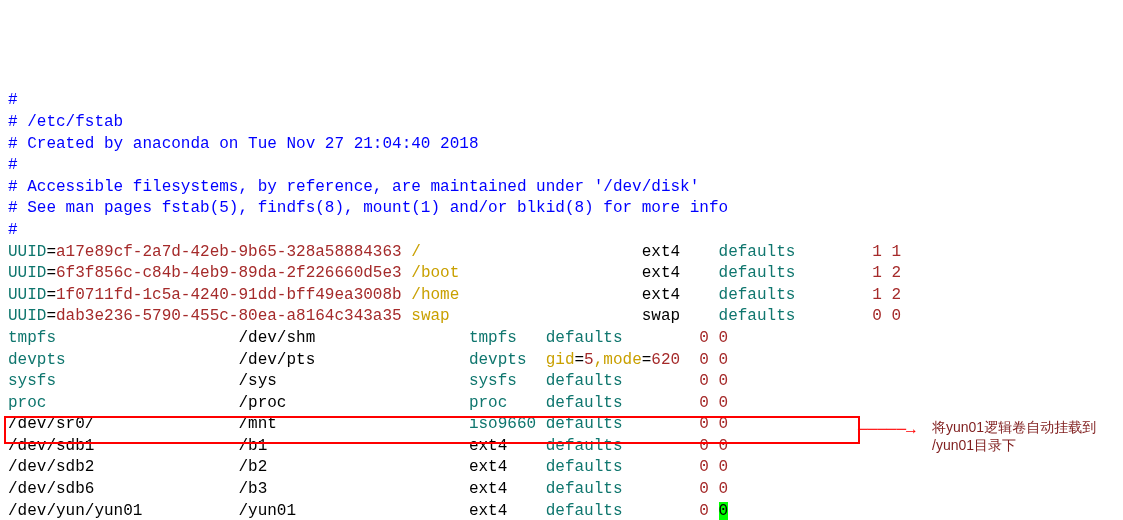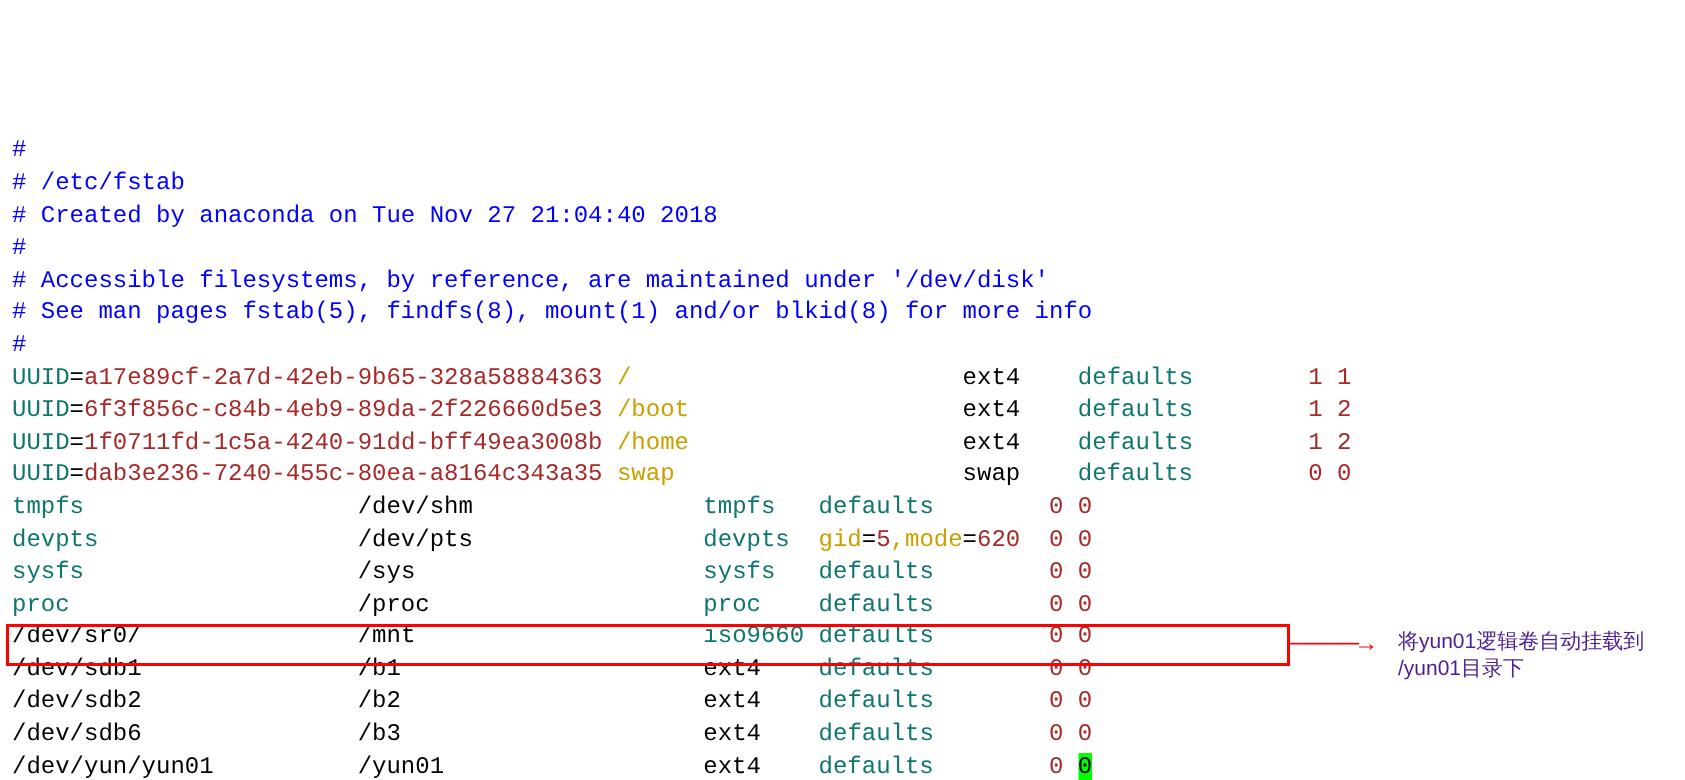--- a/index.html
+++ b/index.html
@@ -27,21 +27,21 @@
     pointer-events: none;
   }
   .arrow {
     position: absolute;
     color: #ff0000;
     font-size: 16px;
     pointer-events: none;
   }
   .annotation {
     position: absolute;
-    color: #4c1d95;
+    color: #7f1d1d;
     font-size: 14px;
     font-family: "Microsoft YaHei", sans-serif;
     line-height: 1.3;
     pointer-events: none;
   }
 </style>
 </head>
 <body>
 
 
@@ -49,21 +49,21 @@
 <div><span class="blue">#</span>
 <span class="blue"># /etc/fstab</span>
 <span class="blue"># Created by anaconda on Tue Nov 27 21:04:40 2018</span>
 <span class="blue">#</span>
 <span class="blue"># Accessible filesystems, by reference, are maintained under '/dev/disk'</span>
 <span class="blue"># See man pages fstab(5), findfs(8), mount(1) and/or blkid(8) for more info</span>
 <span class="blue">#</span>
 <span><span class="cyan">UUID</span><span class="black">=</span><span class="brown">a17e89cf-2a7d-42eb-9b65-328a58884363</span> <span class="gold">/</span>                       <span class="black">ext4</span>    <span class="green">defaults</span>        <span class="brown">1</span> <span class="brown">1</span></span>
 <span><span class="cyan">UUID</span><span class="black">=</span><span class="brown">6f3f856c-c84b-4eb9-89da-2f226660d5e3</span> <span class="gold">/boot</span>                   <span class="black">ext4</span>    <span class="green">defaults</span>        <span class="brown">1</span> <span class="brown">2</span></span>
 <span><span class="cyan">UUID</span><span class="black">=</span><span class="brown">1f0711fd-1c5a-4240-91dd-bff49ea3008b</span> <span class="gold">/home</span>                   <span class="black">ext4</span>    <span class="green">defaults</span>        <span class="brown">1</span> <span class="brown">2</span></span>
-<span><span class="cyan">UUID</span><span class="black">=</span><span class="brown">dab3e236-7240-455c-80ea-a8164c343a35</span> <span class="gold">swap</span>                    <span class="black">swap</span>    <span class="green">defaults</span>        <span class="brown">0</span> <span class="brown">0</span></span>
+<span><span class="cyan">UUID</span><span class="black">=</span><span class="brown">dab3e236-5790-455c-80ea-a8164c343a35</span> <span class="gold">swap</span>                    <span class="black">swap</span>    <span class="green">defaults</span>        <span class="brown">0</span> <span class="brown">0</span></span>
 <span><span class="cyan">tmpfs</span>                   <span class="black">/dev/shm</span>                <span class="green">tmpfs</span>   <span class="green">defaults</span>        <span class="brown">0</span> <span class="brown">0</span></span>
 <span><span class="cyan">devpts</span>                  <span class="black">/dev/pts</span>                <span class="green">devpts</span>  <span id="opts-special"><span class="gold">gid</span><span class="black">=</span><span class="brown">5</span><span class="gold">,</span><span class="gold">mode</span><span class="black">=</span><span class="brown">620</span></span>  <span class="brown">0</span> <span class="brown">0</span></span>
 <span><span class="cyan">sysfs</span>                   <span class="black">/sys</span>                    <span class="green">sysfs</span>   <span class="green">defaults</span>        <span class="brown">0</span> <span class="brown">0</span></span>
 <span><span class="cyan">proc</span>                    <span class="black">/proc</span>                   <span class="green">proc</span>    <span class="green">defaults</span>        <span class="brown">0</span> <span class="brown">0</span></span>
 <span><span class="black">/dev/sr0/</span>               <span class="black">/mnt</span>                    <span class="green">iso9660</span> <span class="green">defaults</span>        <span class="brown">0</span> <span class="brown">0</span></span>
 <span><span class="black">/dev/sdb1</span>               <span class="black">/b1</span>                     <span class="black">ext4</span>    <span class="green">defaults</span>        <span class="brown">0</span> <span class="brown">0</span></span>
 <span><span class="black">/dev/sdb2</span>               <span class="black">/b2</span>                     <span class="black">ext4</span>    <span class="green">defaults</span>        <span class="brown">0</span> <span class="brown">0</span></span>
 <span><span class="black">/dev/sdb6</span>               <span class="black">/b3</span>                     <span class="black">ext4</span>    <span class="green">defaults</span>        <span class="brown">0</span> <span class="brown">0</span></span>
 <span><span class="black">/dev/yun/yun01</span>          <span class="black">/yun01</span>                  <span class="black">ext4</span>    <span class="green">defaults</span>        <span class="brown">0</span> <span class="hl">0</span></span>
 

